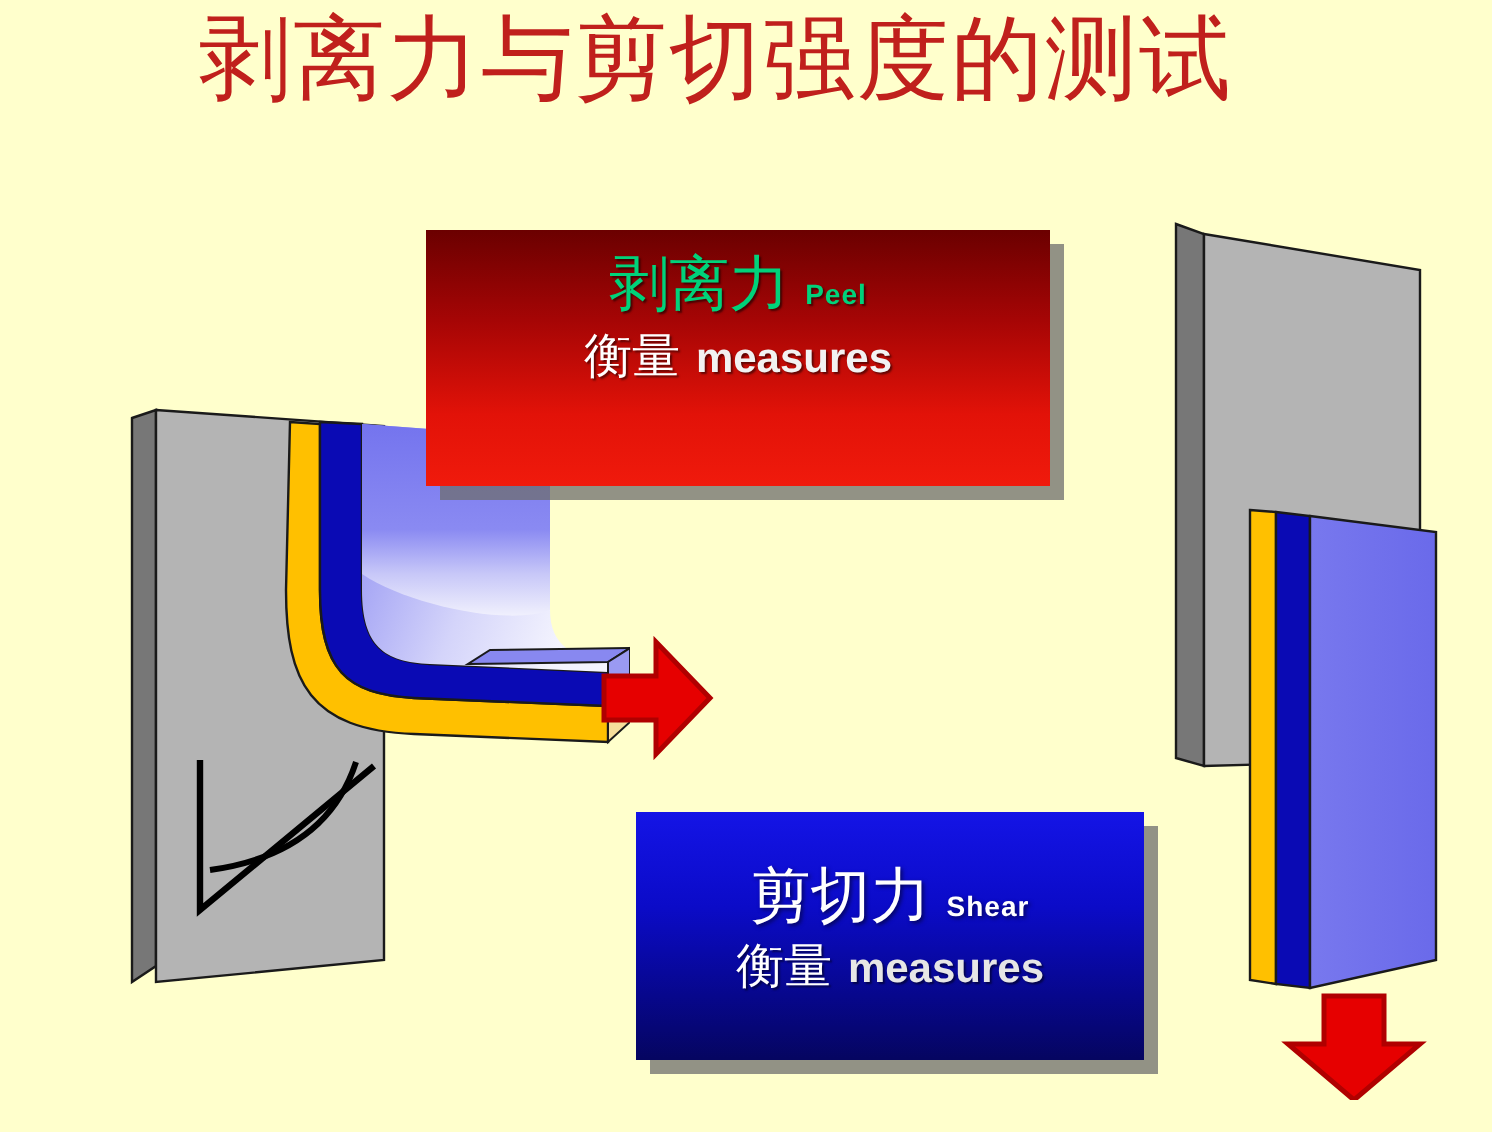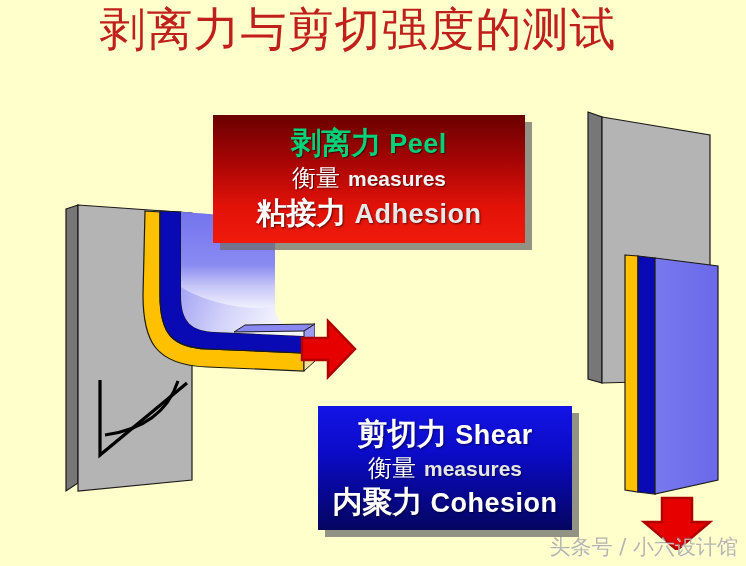--- a/index.html
+++ b/index.html
@@ -44,25 +44,25 @@
     box-shadow: 7px 7px 0 rgba(110,110,110,0.75);
     overflow: hidden;
   }
   .callout .line {
     white-space: nowrap;
     line-height: 1.05;
   }
   .cn-big {
     font-family: "DejaVu Sans", "Liberation Sans", sans-serif;
     font-size: 30px;
-    font-weight: bold;
+    font-weight: normal;
   }
   .en-big {
     font-family: "Liberation Sans", sans-serif;
-    font-size: 27px;
+    font-size: 14px;
     font-weight: bold;
     letter-spacing: 0.5px;
   }
   .cn-small {
     font-family: "DejaVu Sans", "Liberation Sans", sans-serif;
     font-size: 24px;
   }
   .en-small {
     font-family: Liberation Sans, sans-serif;
     font-size: 21px;
@@ -85,21 +85,21 @@
   #peel-box .l2 .en-small { color: #F2F2F2; text-shadow: 1px 1px 1px rgba(0,0,0,0.5); }
   #peel-box .l3 .cn-big { color: #FFFFFF; text-shadow: 1px 1px 2px rgba(0,0,0,0.6); }
   #peel-box .l3 .en-big { color: #E8E8E8; text-shadow: 1px 1px 2px rgba(0,0,0,0.6); }
 
   #shear-box {
     left: 318px;
     top: 406px;
     width: 254px;
     height: 124px;
     background: linear-gradient(to bottom, #1414E6 0%, #0B0BC8 38%, #07078C 74%, #050560 100%);
-    padding-top: 8px;
+    padding-top: 23px;
   }
   #shear-box .l1 { margin-top: 4px; }
   #shear-box .l2 { margin-top: 6px; }
   #shear-box .l3 { margin-top: 5px; }
   #shear-box .cn-big,
   #shear-box .en-big { color: #FFFFFF; text-shadow: 1px 1px 2px rgba(0,0,0,0.55); }
   #shear-box .cn-small { color: #FFFFFF; text-shadow: 1px 1px 1px rgba(0,0,0,0.5); }
   #shear-box .en-small { color: #E6E6E6; text-shadow: 1px 1px 1px rgba(0,0,0,0.5); }
 
   
@@ -192,32 +192,25 @@
     <polygon points="104,408 134,408 134,432 152,432 119,460 86,432 104,432" fill="#E60000" stroke="#B00000" stroke-width="2.5" stroke-linejoin="miter"></polygon>
   </svg>
 
   <div id="peel-box" class="callout">
     <div class="line l1">
       <span class="cn-big">剥离力</span><span class="en-big" style="margin-left: 8px;">Peel</span>
     </div>
     <div class="line l2">
       <span class="cn-small">衡量</span><span class="en-small" style="margin-left: 8px;">measures</span>
     </div>
-    <div class="line l3">
-      <span class="cn-big">粘接力</span><span class="en-big" style="margin-left: 8px;">Adhesion</span>
-    </div>
   </div>
 
   <div id="shear-box" class="callout">
     <div class="line l1">
       <span class="cn-big">剪切力</span><span class="en-big" style="margin-left: 8px;">Shear</span>
     </div>
     <div class="line l2">
       <span class="cn-small">衡量</span><span class="en-small" style="margin-left: 8px;">measures</span>
     </div>
-    <div class="line l3">
-      <span class="cn-big">内聚力</span><span class="en-big" style="margin-left: 8px;">Cohesion</span>
-    </div>
   </div>
 
-  <div id="watermark">头条号 / 小六设计馆</div>
 
 </div>
 
 </body></html>

